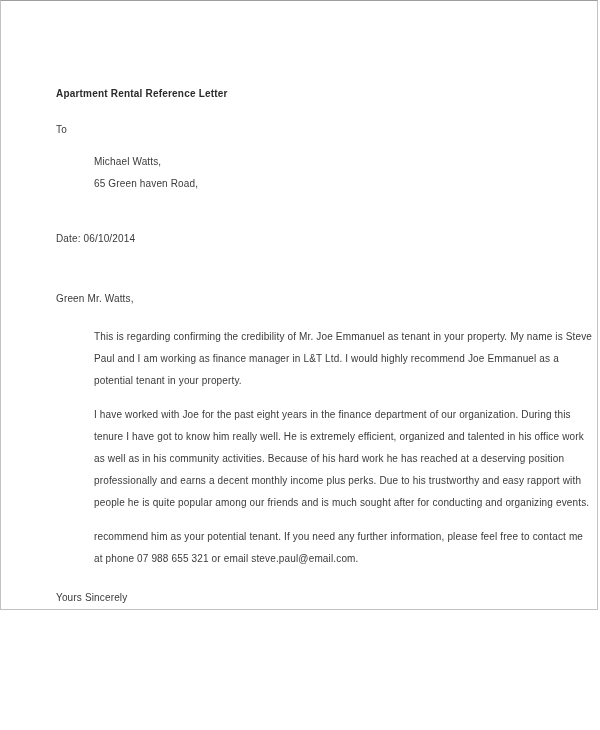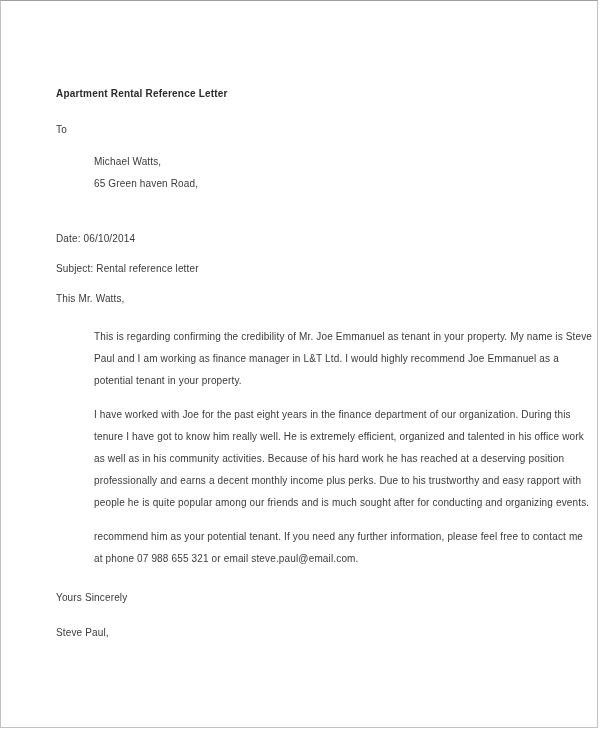--- a/index.html
+++ b/index.html
@@ -7,21 +7,21 @@
     padding: 0;
     width: 600px;
     height: 730px;
     background: #ffffff;
     font-family: "Liberation Sans", sans-serif;
   }
   .page {
     position: absolute;
     left: 0; top: 0;
     width: 598px;
-    height: 728px;
+    height: 610px;
     background: #ffffff;
     border: 1px solid #c2c2c2;
     border-top-color: #9e9e9e;
     box-sizing: border-box;
     overflow: hidden;
   }
   .ln, .block {
     position: absolute;
     left: 55px;
     color: #3a3a3a;
@@ -51,23 +51,22 @@
 
   <div class="ln" style="top:118px">To</div>
 
   <div class="block" style="top:150px">
     <div>Michael Watts,</div>
     <div>65 Green haven Road,</div>
   </div>
 
   <div class="ln" style="top:227px">Date: 06/10/2014</div>
 
-  <div class="ln" style="top:257px">Subject: Rental reference letter</div>
 
-  <div class="ln" style="top:287px">This Mr. Watts,</div>
+  <div class="ln" style="top:287px">Green Mr. Watts,</div>
 
   <div class="block" style="top:325px">
     <div>This is regarding confirming the credibility of Mr. Joe Emmanuel as tenant in your property. My name is Steve</div>
     <div>Paul and I am working as finance manager in L&amp;T Ltd. I would highly recommend Joe Emmanuel as a</div>
     <div>potential tenant in your property.</div>
   </div>
 
   <div class="block" style="top:403px">
     <div>I have worked with Joe for the past eight years in the finance department of our organization. During this</div>
     <div>tenure I have got to know him really well. He is extremely efficient, organized and talented in his office work</div>

